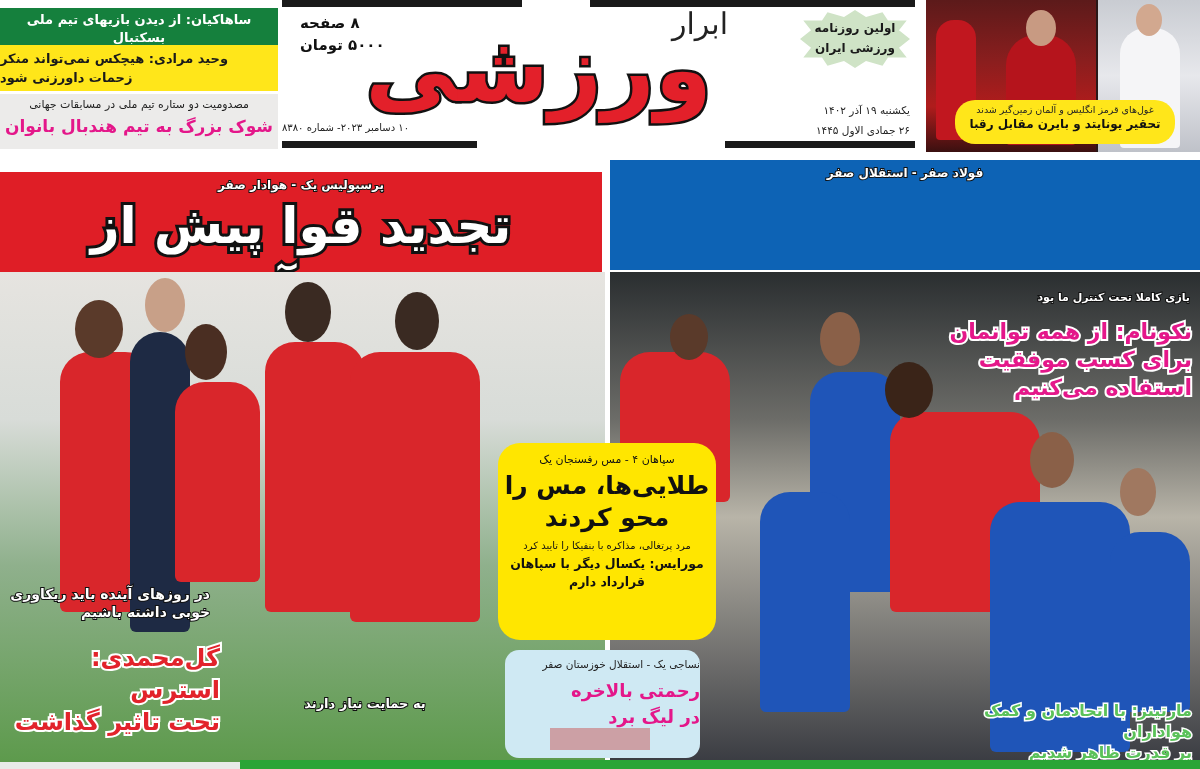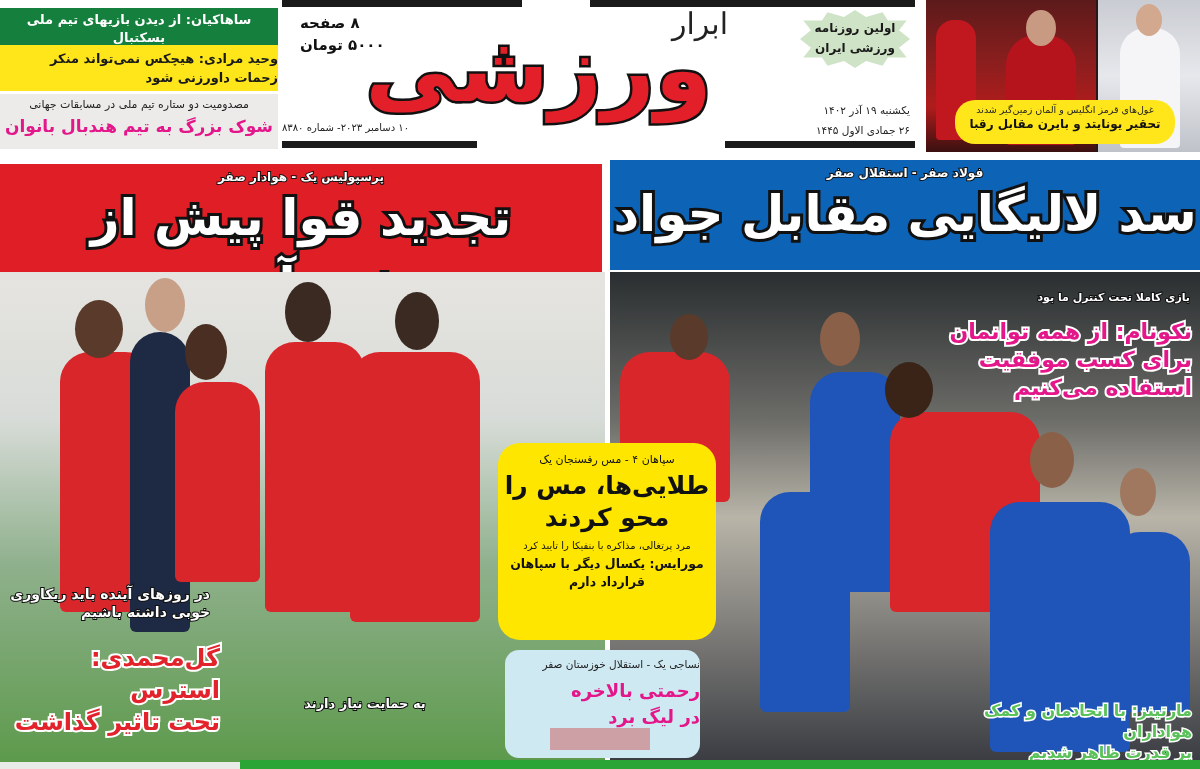--- a/index.html
+++ b/index.html
@@ -4,21 +4,21 @@
 <style>
   * { box-sizing: border-box; margin: 0; padding: 0; }
   html, body { width: 1200px; height: 769px; overflow: hidden; background: #ffffff; }
   body { position: relative; font-family: "DejaVu Sans", sans-serif; direction: rtl; }
   .abs { position: absolute; }
 
   
   .box-blue { left: 0; top: 8px; width: 278px; height: 52px; background: #15803d; color: #fff;
     font-weight: bold; font-size: 13px; line-height: 18px; text-align: center; padding-top: 3px; }
   .box-yellow { left: 0; top: 45px; width: 278px; height: 46px; background: #ffe61a; color: #1a1a1a;
-    font-weight: bold; font-size: 13px; line-height: 19px; text-align: right; padding-top: 4px; }
+    font-weight: bold; font-size: 13px; line-height: 19px; text-align: left; padding-top: 4px; }
   .box-grey { left: 0; top: 94px; width: 278px; height: 55px; background: #ecebea; text-align: center; }
   .box-grey .kicker { font-size: 11px; color: #222; padding-top: 4px; }
   .box-grey .head { font-size: 17px; font-weight: bold; color: #e4178a; padding-top: 5px; }
 
   
   .mast-bar-top-l { left: 282px; top: 0; width: 240px; height: 7px; background: #1a1a1a; }
   .mast-bar-top-r { left: 590px; top: 0; width: 325px; height: 7px; background: #1a1a1a; }
   .mast-bar-bot-l { left: 282px; top: 141px; width: 195px; height: 7px; background: #1a1a1a; }
   .mast-bar-bot-r { left: 725px; top: 141px; width: 190px; height: 7px; background: #1a1a1a; }
   .price { left: 300px; top: 12px; width: 100px; text-align: left; font-weight: bold; font-size: 15px; color: #111; line-height: 22px; }
@@ -41,21 +41,21 @@
   .tr-photo .mu .h2 { position: absolute; left: 100px; top: 10px; width: 30px; height: 36px; background: #c89a82; border-radius: 50%; }
   .tr-photo .by { position: absolute; left: 172px; top: 0; width: 102px; height: 152px;
     background: linear-gradient(180deg, #c9ccd2 0%, #e7e8ec 50%, #bfc2c9 100%); }
   .tr-photo .by .b { position: absolute; left: 22px; top: 28px; width: 60px; height: 120px; background: #f5f5f7; border-radius: 26px 26px 4px 4px; }
   .tr-photo .by .bh { position: absolute; left: 38px; top: 4px; width: 26px; height: 32px; background: #d2a88f; border-radius: 50%; }
   .tr-caption { left: 955px; top: 100px; width: 220px; height: 44px; background: #ffe61a; border-radius: 20px;
     text-align: center; font-size: 9.5px; color: #222; padding-top: 4px; }
   .tr-caption .t2 { font-size: 12px; font-weight: bold; color: #111; padding-top: 2px; }
 
   
-  .band-red { left: 0; top: 164px; width: 602px; height: 110px; background: #df1e26; text-align: center; }
+  .band-red { left: 0; top: 172px; width: 602px; height: 110px; background: #df1e26; text-align: center; }
   .band-blue { left: 610px; top: 160px; width: 590px; height: 110px; background: #0d63b5; text-align: center; }
   .band .kick { font-size: 12px; font-weight: bold; color: #fff; padding-top: 6px;
     -webkit-text-stroke: 2px #111; paint-order: stroke fill; }
   .band .big { font-size: 50px; font-weight: bold; color: #fff; line-height: 68px;
     -webkit-text-stroke: 6px #111; paint-order: stroke fill; }
 
   
   .photo-left { left: 0; top: 272px; width: 605px; height: 490px; overflow: hidden;
     background: linear-gradient(180deg, #e6e4e0 0%, #d8dcd8 30%, #8fb08c 60%, #5d9a4c 100%); }
   .photo-right { left: 610px; top: 272px; width: 590px; height: 490px; overflow: hidden;
@@ -153,21 +153,20 @@
   <div>غول‌های قرمز انگلیس و آلمان زمین‌گیر شدند</div>
   <div class="t2">تحقیر یونایتد و بایرن مقابل رقبا</div>
 </div>
 
 <div class="abs band band-red">
   <div class="kick">پرسپولیس یک - هوادار صفر</div>
   <div class="big">تجدید قوا پیش از شهرآورد</div>
 </div>
 <div class="abs band band-blue">
   <div class="kick">فولاد صفر - استقلال صفر</div>
-  <div class="big">سد لالیگایی مقابل جواد</div>
 </div>
 
 <div class="abs photo-left">
   <div class="pl pl-red" style="left:60px;top:80px;width:95px;height:260px;"></div>
   <div class="pl-head" style="left:75px;top:28px;width:48px;height:58px;background:#5a3a2a;"></div>
   <div class="pl pl-navy" style="left:130px;top:60px;width:60px;height:300px;"></div>
   <div class="pl-head" style="left:145px;top:6px;width:40px;height:54px;background:#c8a088;"></div>
   <div class="pl pl-red" style="left:175px;top:110px;width:85px;height:200px;"></div>
   <div class="pl-head" style="left:185px;top:52px;width:42px;height:56px;background:#4a2e22;"></div>
   <div class="pl pl-red" style="left:265px;top:70px;width:100px;height:270px;"></div>

